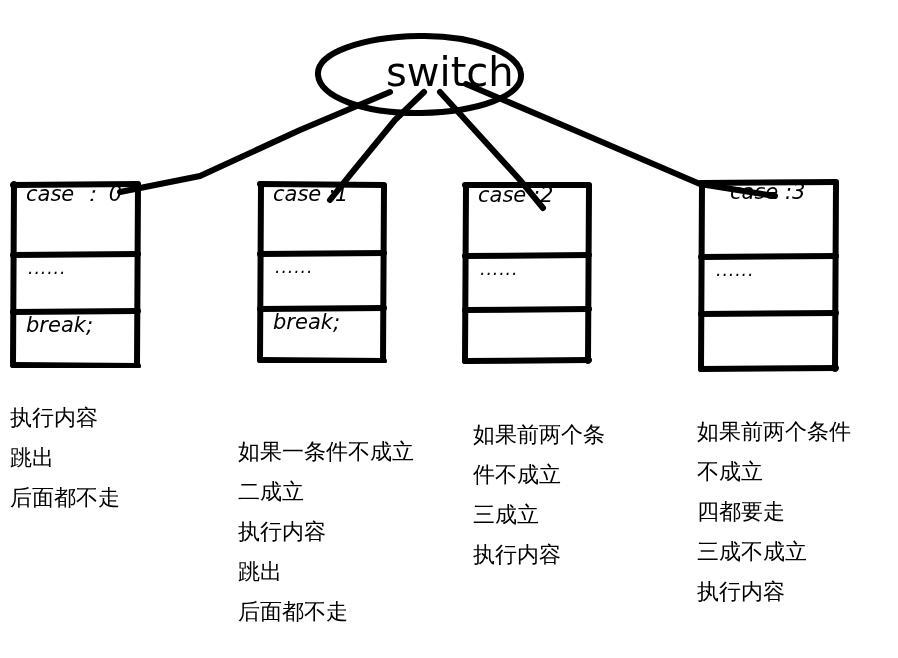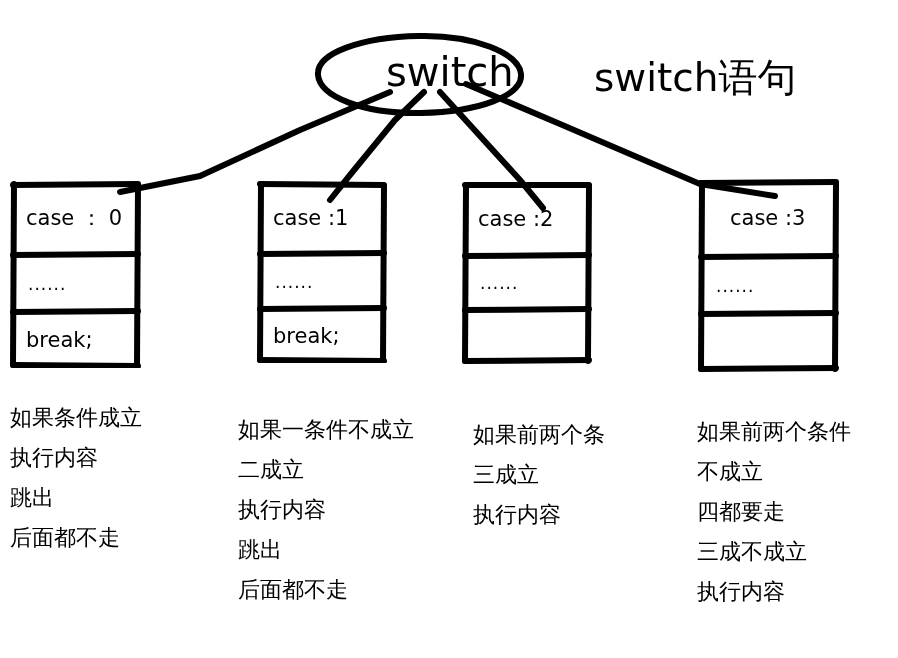--- a/index.html
+++ b/index.html
@@ -55,22 +55,22 @@
   }
   
   .case-box {
     position: absolute;
     box-sizing: border-box;
   }
   .case-cell {
     position: relative;
     box-sizing: border-box;
     display: flex;
-    align-items: center;
     overflow: hidden;
+    font-style: italic;
   }
   .case-cell span {
     display: block;
     padding-left: 16px;
     font-size: 21px;
     line-height: 26px;
     white-space: nowrap;
     color: #000;
   }
   .case-cell.dots span {
@@ -109,21 +109,20 @@
 
     <path d="M 424 92 L 395 120 L 350 175 L 330 200" fill="none" stroke="#000000" stroke-width="6" stroke-linecap="round" stroke-linejoin="round"></path>
 
     <path d="M 440 92 L 470 125 L 520 180 L 543 208" fill="none" stroke="#000000" stroke-width="6" stroke-linecap="round" stroke-linejoin="round"></path>
 
     <path d="M 466 84 L 560 124 L 700 184 L 775 196" fill="none" stroke="#000000" stroke-width="6" stroke-linecap="round" stroke-linejoin="round"></path>
   </svg>
 
   <div class="root-label">switch</div>
 
-  <div class="diagram-title">switch语句</div>
 
   <div class="case-box" style="left:10px; top:181px; width:131px; height:187px;">
     <svg class="layer-svg" viewBox="0 0 131 187" style="width:131px;height:187px;" xmlns="http://www.w3.org/2000/svg">
       <path d="M 3 4 L 128 3" stroke="#000" stroke-width="6" fill="none" stroke-linecap="round"></path>
       <path d="M 4 3 L 3 184" stroke="#000" stroke-width="6" fill="none" stroke-linecap="round"></path>
       <path d="M 128 4 L 127 185" stroke="#000" stroke-width="6" fill="none" stroke-linecap="round"></path>
       <path d="M 3 184 L 128 185" stroke="#000" stroke-width="6" fill="none" stroke-linecap="round"></path>
       <path d="M 3 74 L 128 73" stroke="#000" stroke-width="6" fill="none" stroke-linecap="round"></path>
       <path d="M 3 131 L 128 130" stroke="#000" stroke-width="6" fill="none" stroke-linecap="round"></path>
     </svg>
@@ -192,36 +191,36 @@
     </div>
     <div class="case-cell dots" style="position:absolute; left:0; top:78px; width:141px; height:57px;">
       <span>......</span>
     </div>
     <div class="case-cell" style="position:absolute; left:0; top:135px; width:141px; height:58px;">
       <span></span>
     </div>
   </div>
 
   <div class="note-col" style="left:10px; top:398px;">
-    <div class="note-line">如果条件成立</div>
     <div class="note-line">执行内容</div>
     <div class="note-line">跳出</div>
     <div class="note-line">后面都不走</div>
   </div>
 
-  <div class="note-col" style="left:238px; top:410px;">
+  <div class="note-col" style="left:238px; top:432px;">
     <div class="note-line">如果一条件不成立</div>
     <div class="note-line">二成立</div>
     <div class="note-line">执行内容</div>
     <div class="note-line">跳出</div>
     <div class="note-line">后面都不走</div>
   </div>
 
   <div class="note-col" style="left:473px; top:415px;">
     <div class="note-line">如果前两个条</div>
+    <div class="note-line">件不成立</div>
     <div class="note-line">三成立</div>
     <div class="note-line">执行内容</div>
   </div>
 
   <div class="note-col" style="left:697px; top:412px;">
     <div class="note-line">如果前两个条件</div>
     <div class="note-line">不成立</div>
     <div class="note-line">四都要走</div>
     <div class="note-line">三成不成立</div>
     <div class="note-line">执行内容</div>

